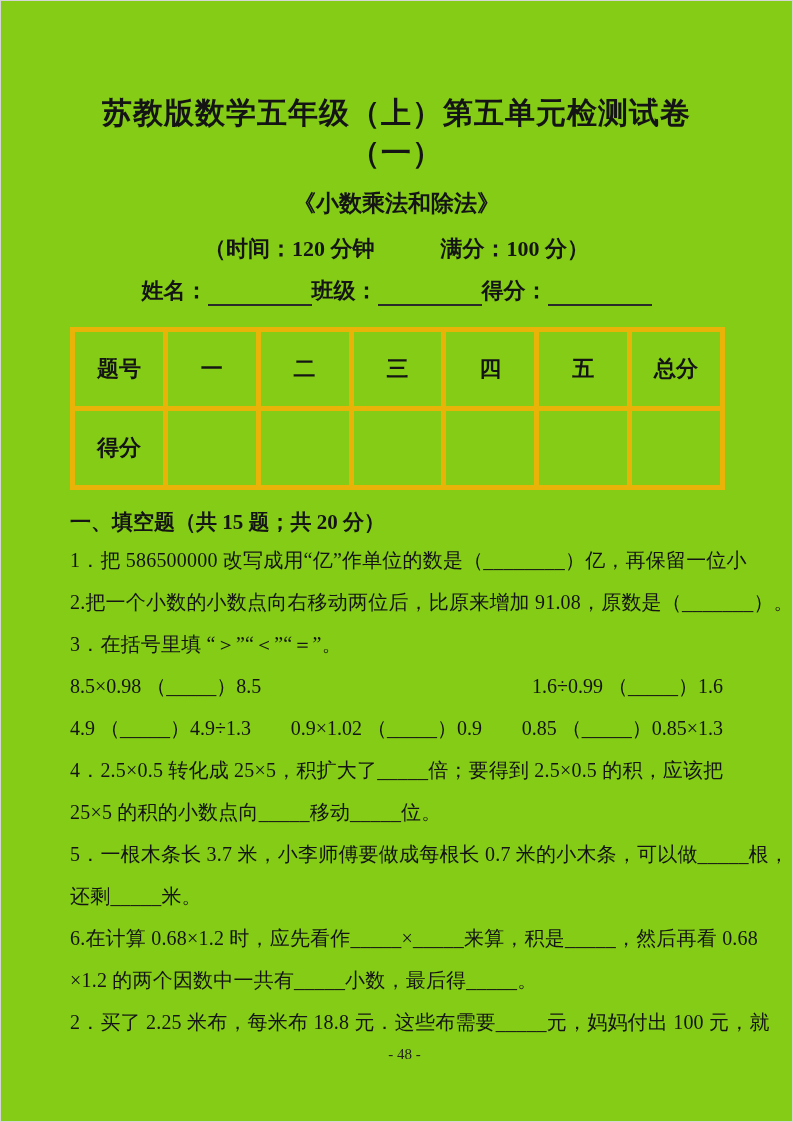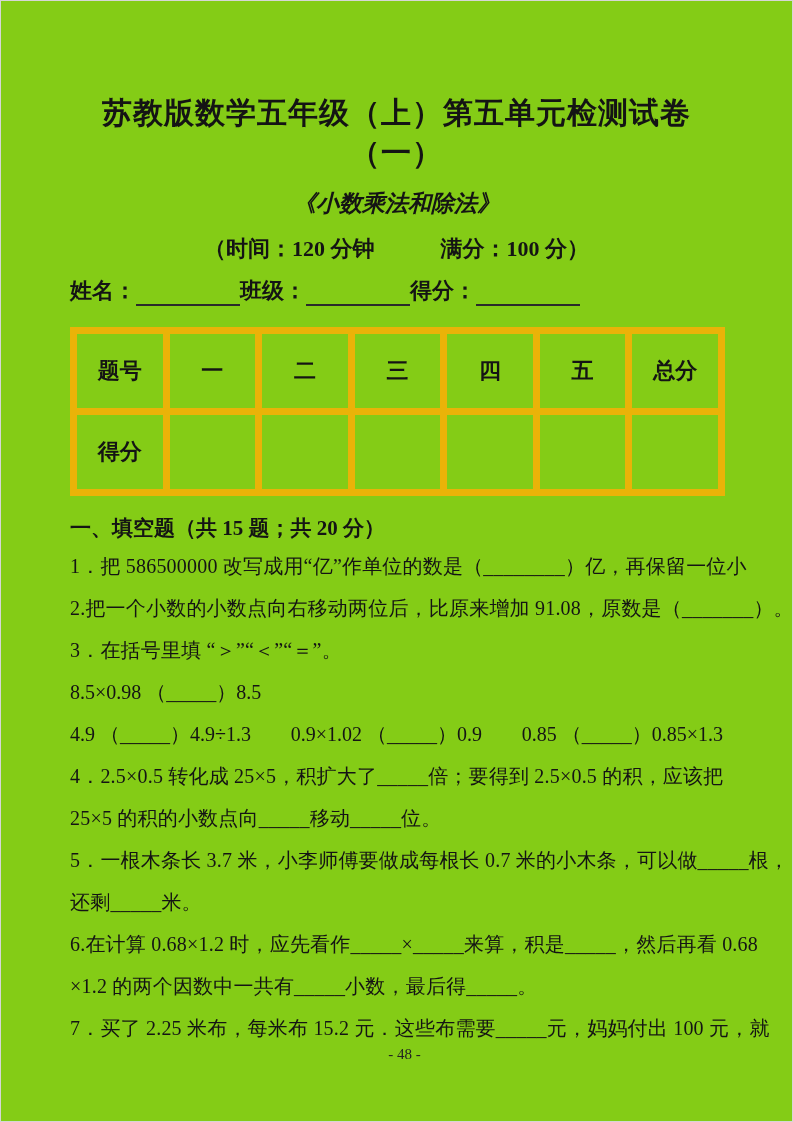--- a/index.html
+++ b/index.html
@@ -22,32 +22,32 @@
     font-weight:700;
     letter-spacing:1px;
     line-height:40px;
   }
   .subtitle {
     margin-top:16px;
     text-align:center;
     font-size:23px;
     font-weight:700;
     line-height:30px;
-    font-style:italic;
   }
   .meta {
     margin-top:15px;
     text-align:center;
     font-size:22px;
     font-weight:700;
     line-height:30px;
   }
   .name-row {
     margin-top:12px;
     display:flex;
+    justify-content:center;
     align-items:flex-end;
     font-size:22px;
     font-weight:700;
     line-height:30px;
   }
   .uline {
     display:inline-block;
     width:104px;
     height:24px;
     border-bottom:2px solid #2a2a2a;
@@ -55,21 +55,21 @@
 
   table.score-table {
     margin-top:21px;
     width:655px;
     border-collapse:collapse;
     table-layout:fixed;
     font-size:22px;
     font-weight:700;
   }
   table.score-table td {
-    border:7px solid #eab308;
+    border:5px solid #eab308;
     height:46px;
     text-align:center;
     vertical-align:middle;
     padding:14px;
   }
   table.score-table { border:2px solid #2f2f2f; }
 
   .section-heading {
     margin-top:15px;
     font-size:21px;
@@ -148,31 +148,32 @@
     </table>
 
     <div class="section-heading">一、填空题（共 15 题；共 20 分）</div>
 
     <div class="body-line full">1．把 586500000 改写成用“亿”作单位的数是（________）亿，再保留一位小</div>
     <div class="body-line full">2.把一个小数的小数点向右移动两位后，比原来增加 91.08，原数是（_______）。</div>
     <div class="body-line">3．在括号里填 “＞”“＜”“＝”。</div>
 
     <div class="cmp-row">
       <span>8.5×0.98 （_____）8.5</span>
+      <span>1.6÷0.99 （_____）1.6</span>
     </div>
     <div class="cmp-row">
       <span>4.9 （_____）4.9÷1.3</span>
       <span>0.9×1.02 （_____）0.9</span>
       <span>0.85 （_____）0.85×1.3</span>
     </div>
 
     <div class="body-line full">4．2.5×0.5 转化成 25×5，积扩大了_____倍；要得到 2.5×0.5 的积，应该把</div>
     <div class="body-line">25×5 的积的小数点向_____移动_____位。</div>
     <div class="body-line full">5．一根木条长 3.7 米，小李师傅要做成每根长 0.7 米的小木条，可以做_____根，</div>
     <div class="body-line">还剩_____米。</div>
     <div class="body-line full">6.在计算 0.68×1.2 时，应先看作_____×_____来算，积是_____，然后再看 0.68</div>
     <div class="body-line">×1.2 的两个因数中一共有_____小数，最后得_____。</div>
-    <div class="body-line full">7．买了 2.25 米布，每米布 15.2 元．这些布需要_____元，妈妈付出 100 元，就</div>
+    <div class="body-line full">2．买了 2.25 米布，每米布 18.8 元．这些布需要_____元，妈妈付出 100 元，就</div>
 
   </div>
 
   <div class="footer">- 48 -</div>
 </div>
 
 </body></html>

